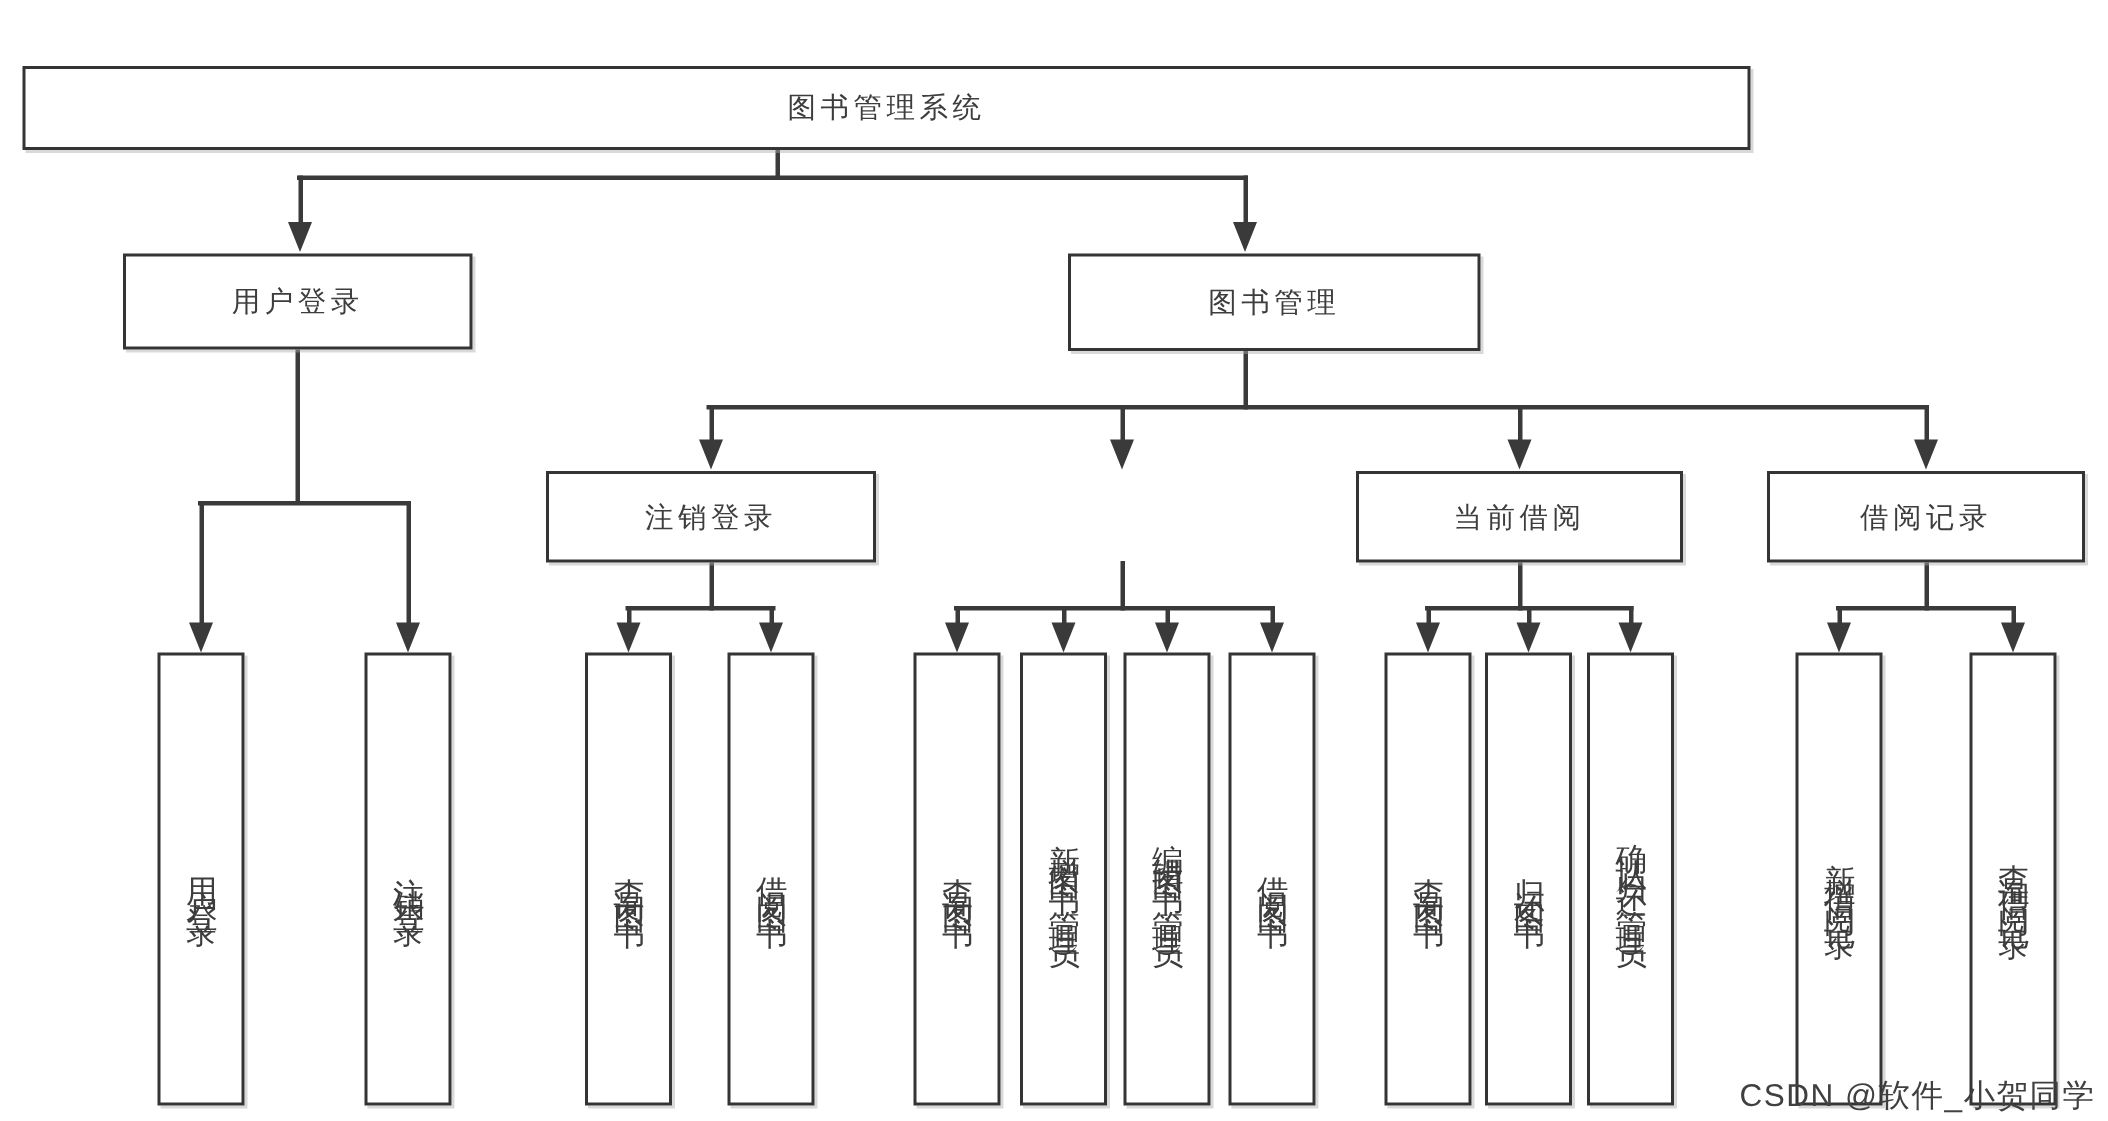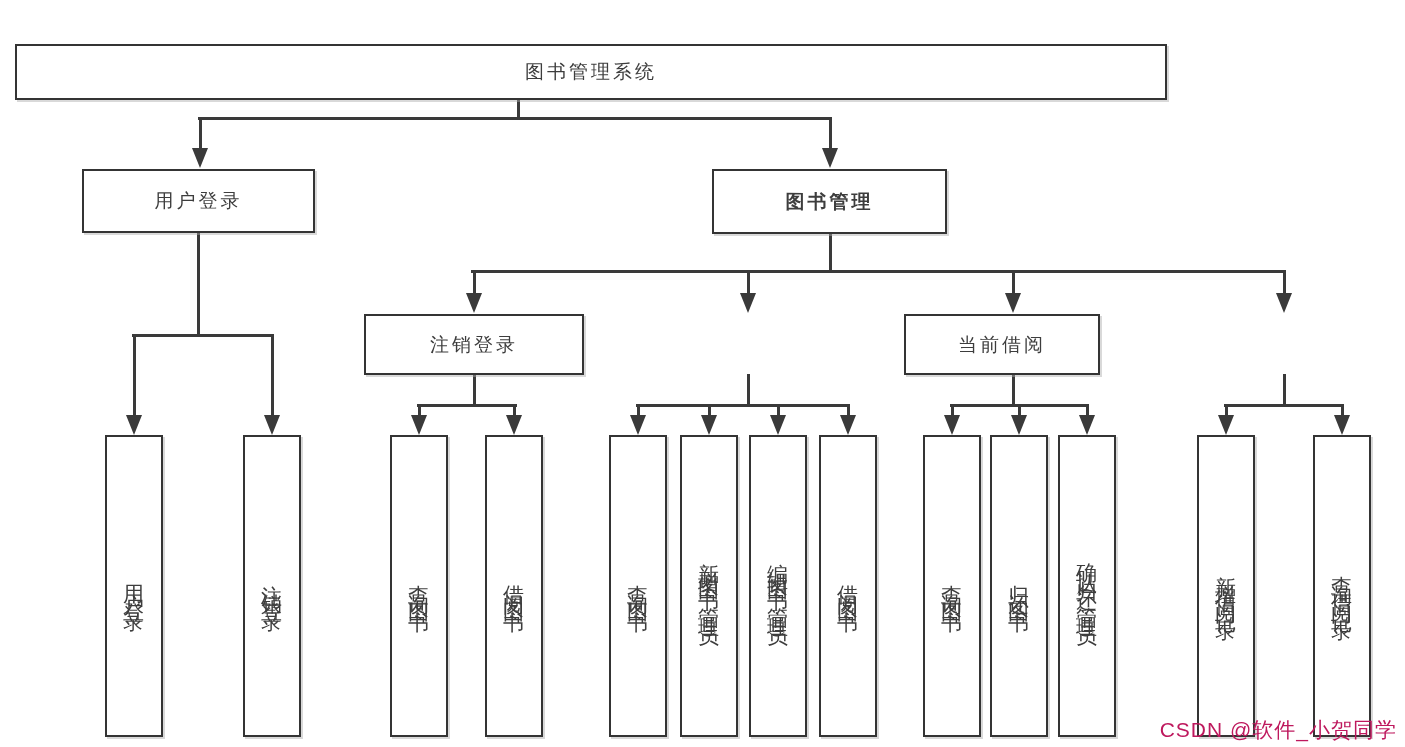--- a/index.html
+++ b/index.html
@@ -48,21 +48,21 @@
   .arrow{
     position:absolute;width:0;height:0;z-index:1;
     border-left:8px solid transparent;
     border-right:8px solid transparent;
     border-top:20px solid #3a3a3a;
   }
   
   .watermark{
     position:absolute;
     right:8px;bottom:3px;
-    color:#be185d;
+    color:#404040;
     font-size:21px;
     letter-spacing:1px;
     z-index:3;
   }
 </style>
 </head>
 <body>
 
 <div class="canvas">
 
@@ -122,24 +122,25 @@
   <div class="vline" style="left:1283px;top:374px;height:33px;"></div>
   <div class="hline" style="left:1224px;top:404px;width:120px;"></div>
   <div class="vline" style="left:1225px;top:404px;height:13px;"></div>
   <div class="arrow" style="left:1218px;top:415px;"></div>
   <div class="vline" style="left:1341px;top:404px;height:13px;"></div>
   <div class="arrow" style="left:1334px;top:415px;"></div>
 
   <div class="box" style="left:15px;top:13px;width:1152px;height:56px;margin-top:31px;">图书管理系统</div>
 
   <div class="box" style="left:82px;top:169px;width:233px;height:64px;">用户登录</div>
-  <div class="box" style="left:712px;top:169px;width:235px;height:65px;font-weight:bold;">图书管理</div>
+  <div class="box" style="left:712px;top:169px;width:275px;height:65px;">图书管理</div>
 
   <div class="box" style="left:364px;top:314px;width:220px;height:61px;">注销登录</div>
-  <div class="box" style="left:904px;top:314px;width:196px;height:61px;">当前借阅</div>
+  <div class="box" style="left:904px;top:314px;width:218px;height:61px;">当前借阅</div>
+  <div class="box" style="left:1178px;top:314px;width:212px;height:61px;">借阅记录</div>
 
   <div class="vbox" style="left:105px;top:435px;width:58px;height:302px;">
     <span>用户登录</span>
   </div>
   <div class="vbox" style="left:243px;top:435px;width:58px;height:302px;">
     <span>注销登录</span>
   </div>
 
   <div class="vbox" style="left:390px;top:435px;width:58px;height:302px;">
     <span>查询图书</span>

